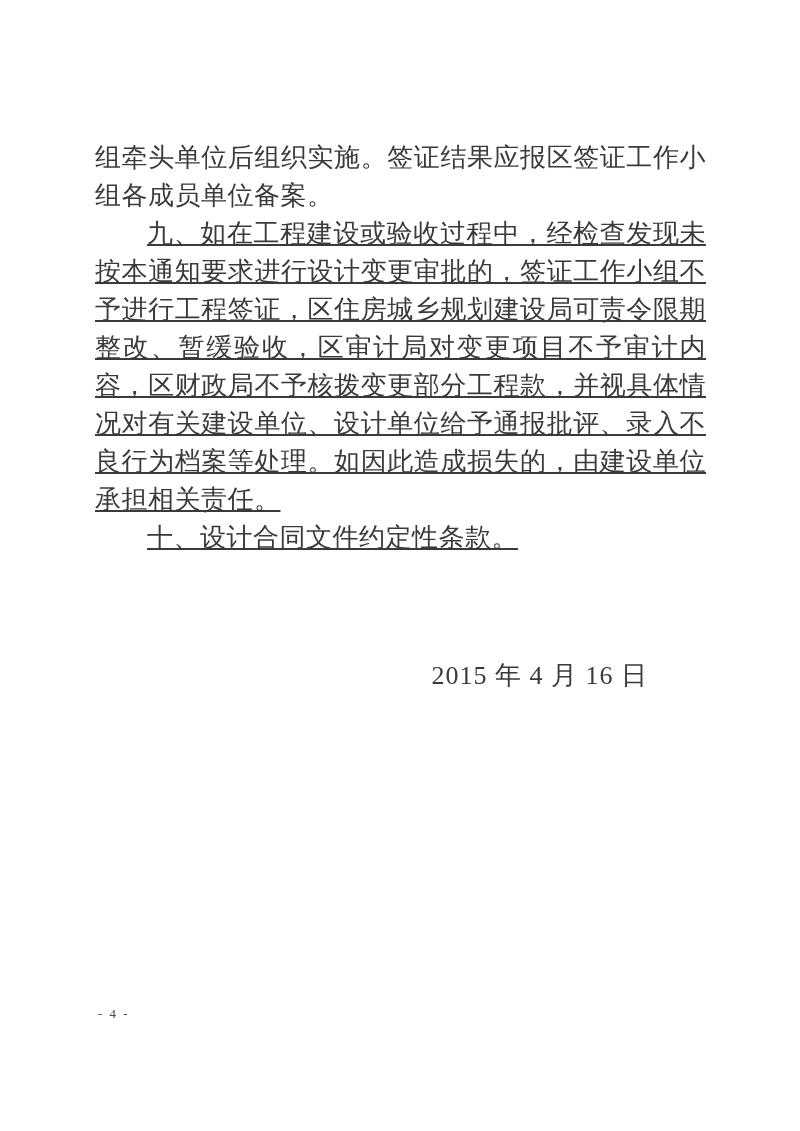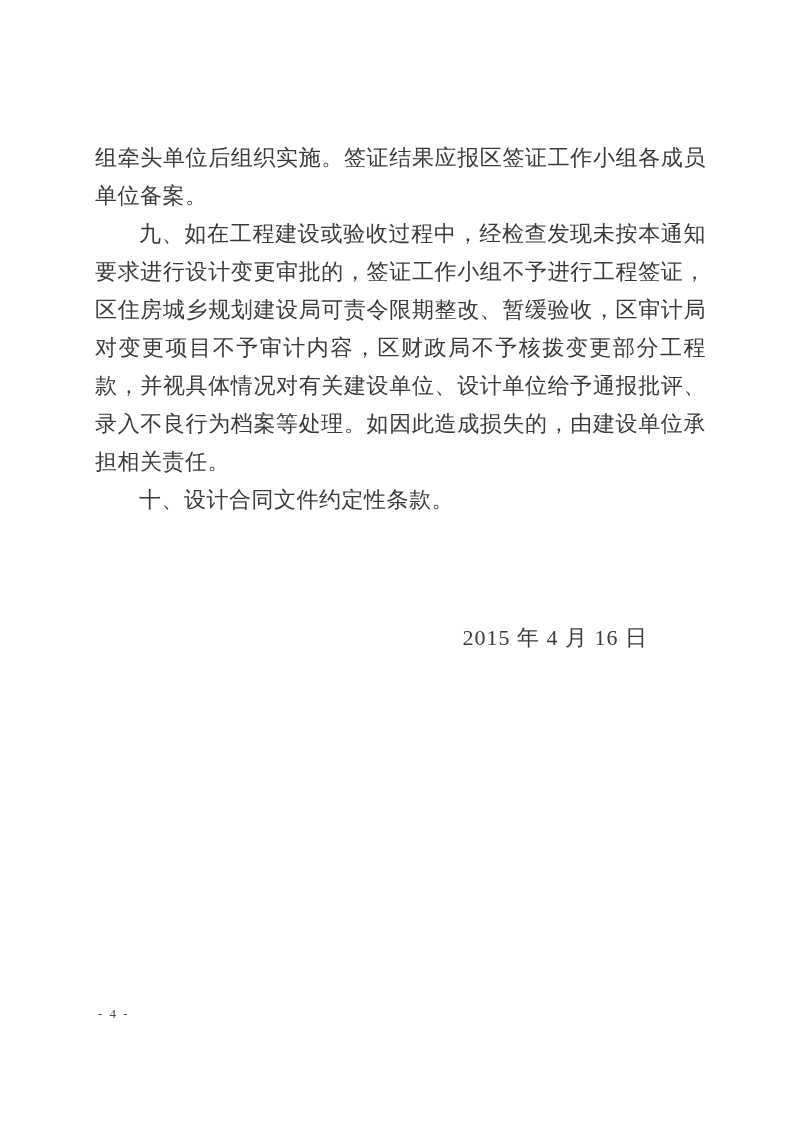--- a/index.html
+++ b/index.html
@@ -14,31 +14,32 @@
     background: #ffffff;
     overflow: hidden;
     font-family: "Liberation Serif", "DejaVu Serif", serif;
   }
   .content {
     position: absolute;
     top: 139px;
     left: 95px;
     width: 611px;
     color: #3a3a3a;
-    font-size: 22px;
+    font-size: 26px;
     line-height: 38px;
     text-align: justify;
     text-align-last: left;
     letter-spacing: 0.5px;
   }
   .para {
     margin: 0;
   }
   .para.indent {
     text-indent: 2em;
+    text-decoration: underline;
   }
   .para.attachment {
     margin-top: 26px;
     text-indent: 2em;
   }
   .date-line {
     margin: 100px 0 0 0;
     text-align: center;
     text-align-last: right;
     padding-right: 58px;

